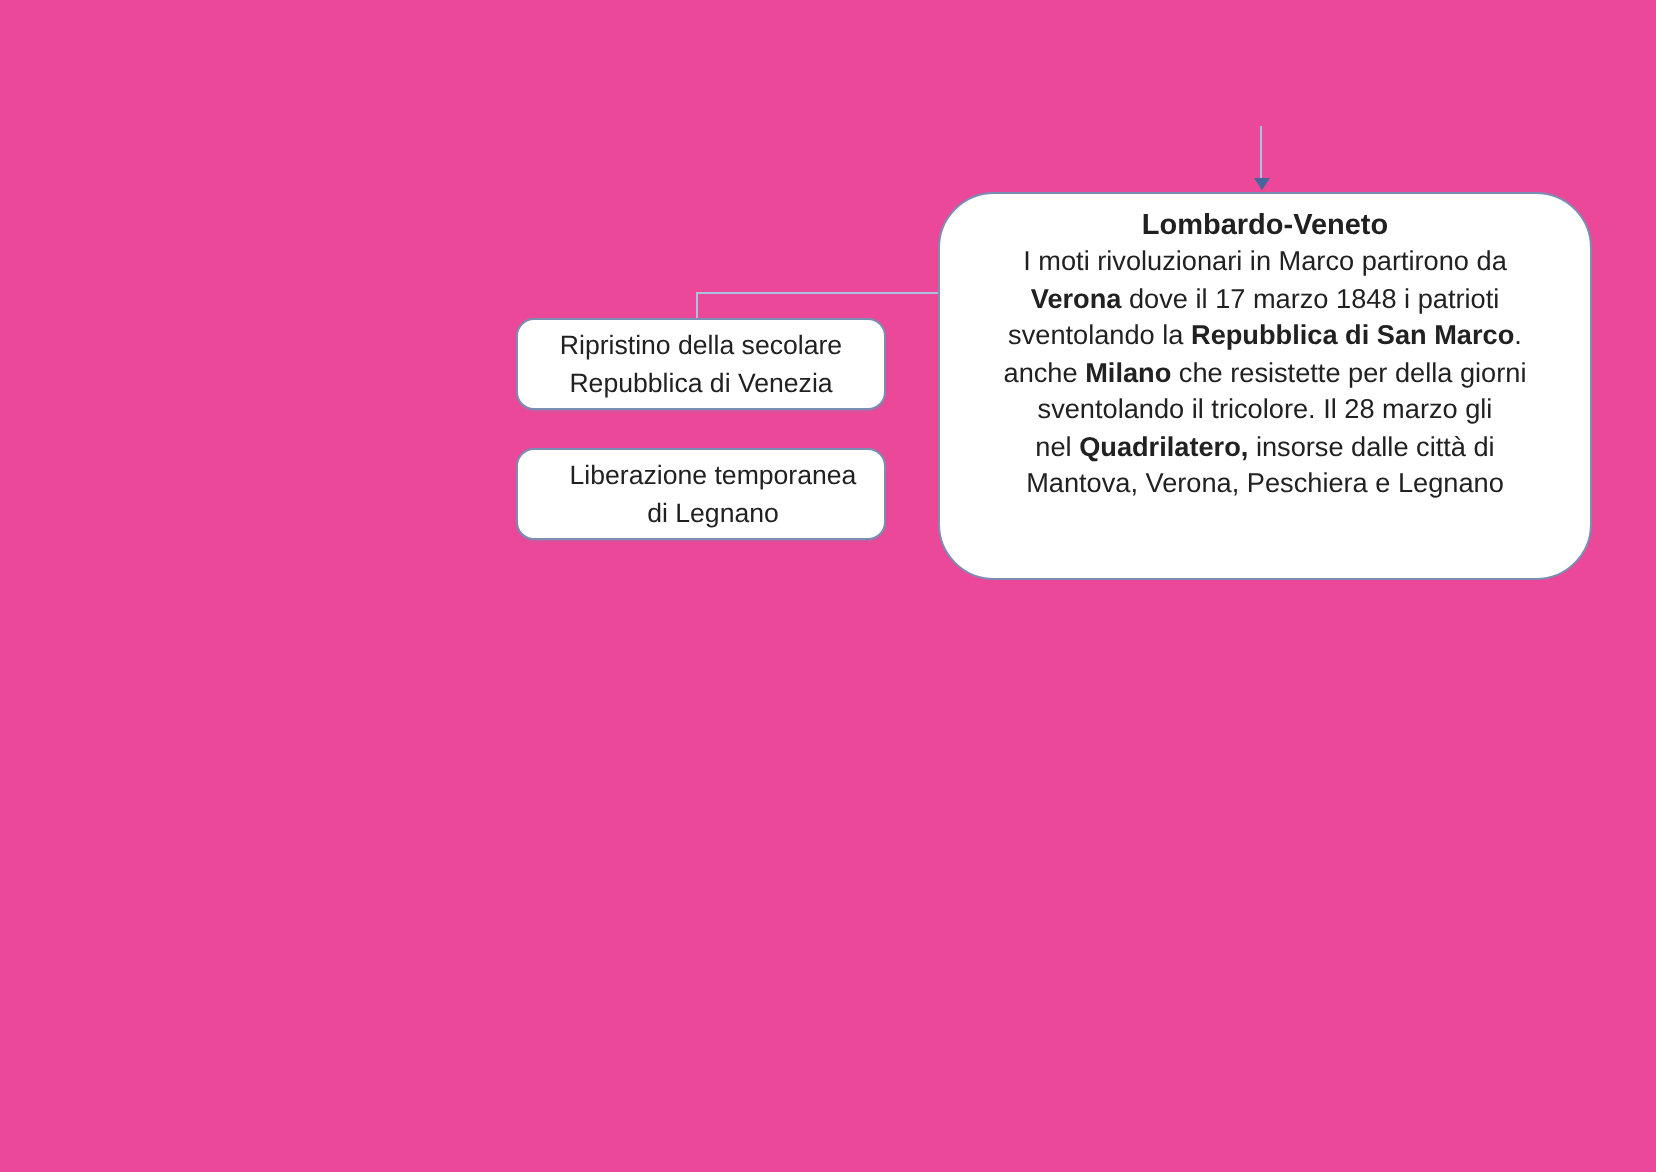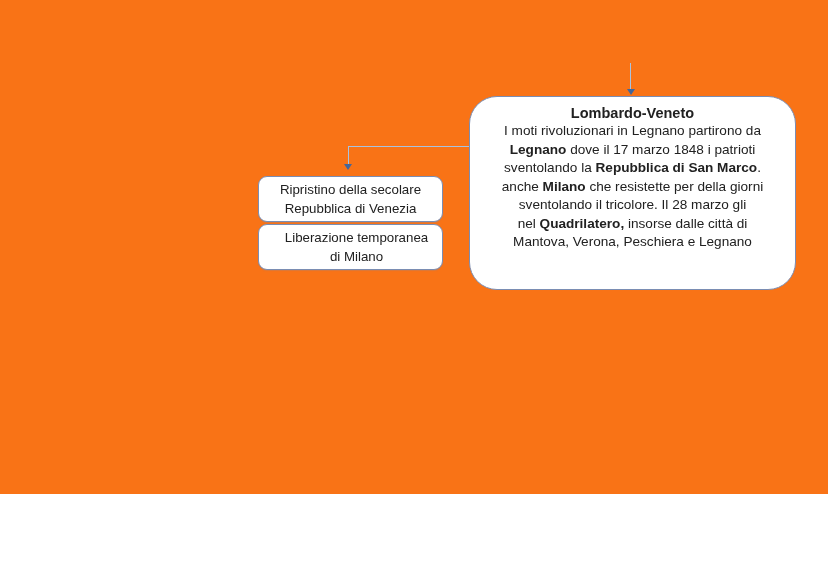--- a/index.html
+++ b/index.html
@@ -3,22 +3,22 @@
 <meta charset="utf-8">
 <style>
   html, body {
     margin: 0;
     padding: 0;
     background: #ffffff;
   }
   .canvas {
     position: relative;
     width: 828px;
-    height: 494px;
-    background: #f97316;
+    height: 586px;
+    background: #ec4899;
     font-family: "Liberation Sans", sans-serif;
     color: #212121;
     overflow: hidden;
   }
 
   
   .hline, .vline {
     position: absolute;
     background: #a9c2de;
   }
@@ -68,52 +68,52 @@
     background: #ffffff;
     box-shadow: 0 1px 1px rgba(120,140,175,0.25);
     display: flex;
     flex-direction: column;
     align-items: center;
     justify-content: center;
     text-align: center;
     font-size: 13.3px;
     line-height: 19px;
   }
-  .obox-1 { top: 176px; }
+  .obox-1 { top: 159px; }
   .obox-2 { top: 224px; padding-left: 12px; }
   .obox span { display: block; }
 </style>
 </head>
 <body>
 
 <div class="canvas">
 
   <div class="vline" style="left:630px; top:63px; width:1.4px; height:27px;"></div>
   <div class="arrowhead-down" style="left:627px; top:89px;"></div>
 
   <div class="hline" style="left:348px; top:146px; width:121px; height:1.4px;"></div>
   <div class="vline" style="left:347.5px; top:146px; width:1.4px; height:19px;"></div>
   <div class="arrowhead-down" style="left:344px; top:164px;"></div>
 
   <div class="main-card">
     <div class="card-title">Lombardo-Veneto</div>
     <div class="card-body">
-        <div><span>I moti rivoluzionari in Legnano partirono da</span></div>
-        <div><span style="font-weight: 700;">Legnano</span><span> dove il 17 marzo 1848 i patrioti</span></div>
+        <div><span>I moti rivoluzionari in Marco partirono da</span></div>
+        <div><span style="font-weight: 700;">Verona</span><span> dove il 17 marzo 1848 i patrioti</span></div>
         <div><span>sventolando la </span><span style="font-weight: 700;">Repubblica di San Marco</span><span>.</span></div>
         <div><span>anche </span><span style="font-weight: 700;">Milano</span><span> che resistette per della giorni</span></div>
         <div><span>sventolando il tricolore. Il 28 marzo gli</span></div>
         <div><span>nel </span><span style="font-weight: 700; text-align: right;">Quadrilatero,</span><span> insorse dalle città di</span></div>
         <div><span>Mantova, Verona, Peschiera e Legnano</span></div>
       </div>
   </div>
 
   <div class="obox obox-1">
     <span>Ripristino della secolare</span>
     <span>Repubblica di Venezia</span>
   </div>
 
   <div class="obox obox-2">
     <span>Liberazione temporanea</span>
-    <span>di Milano</span>
+    <span>di Legnano</span>
   </div>
 
 </div>
 
 </body></html>

